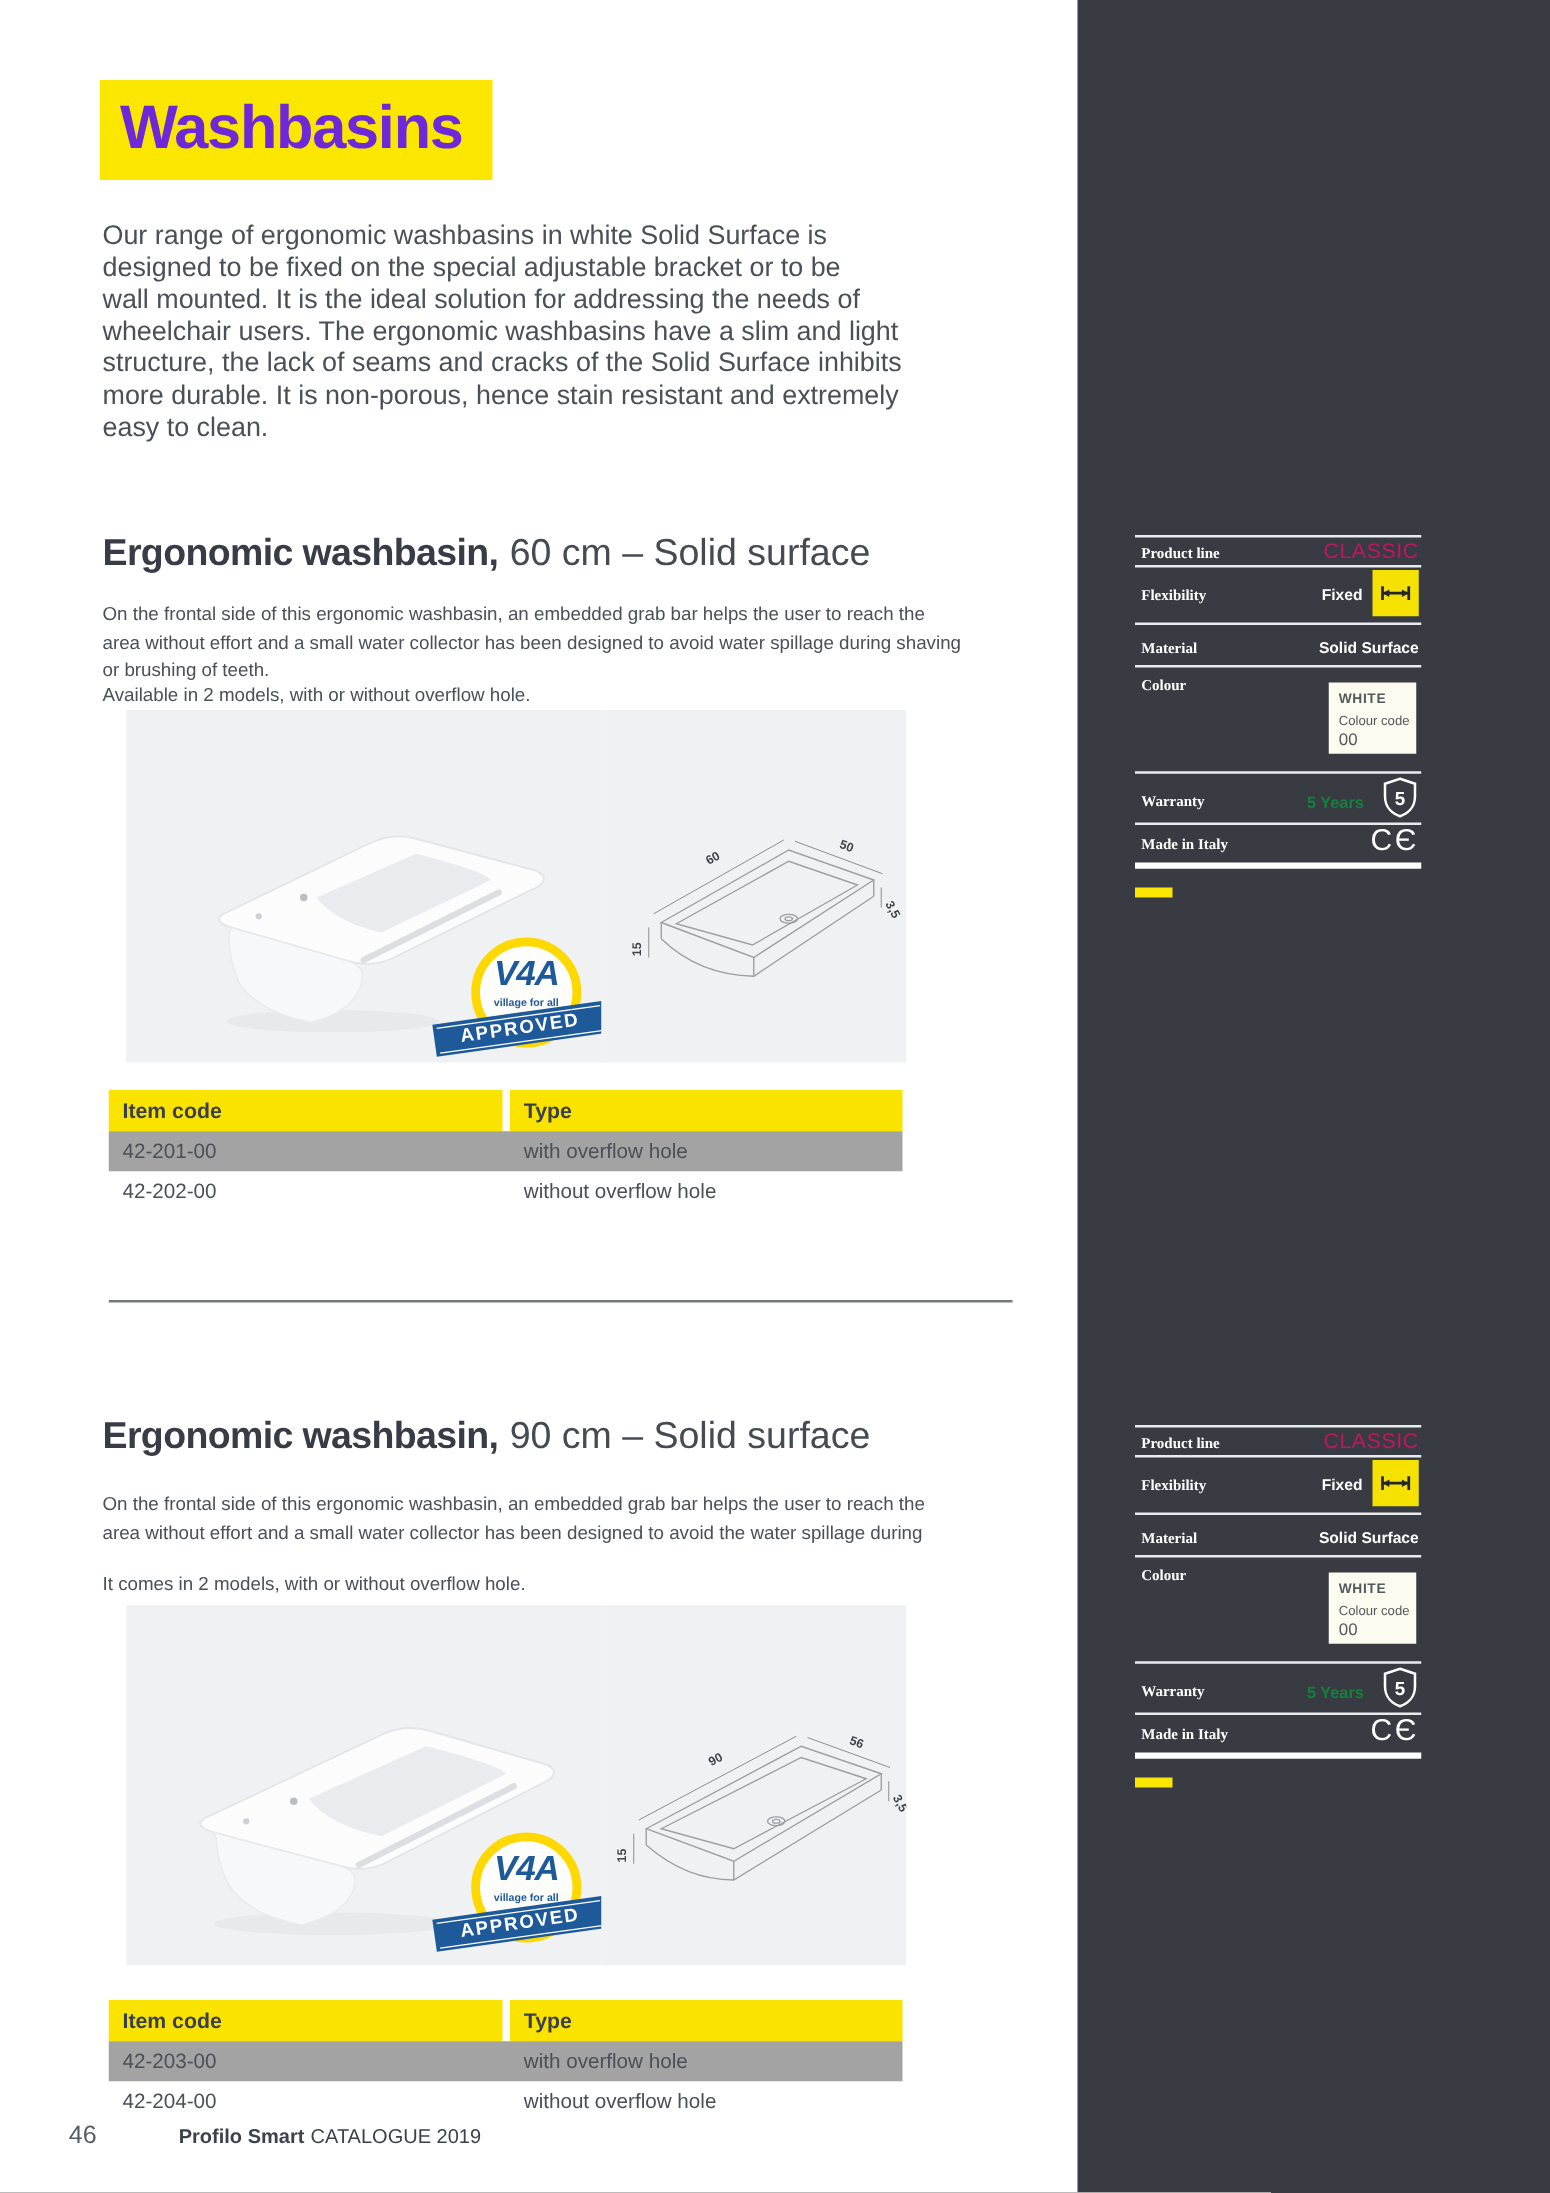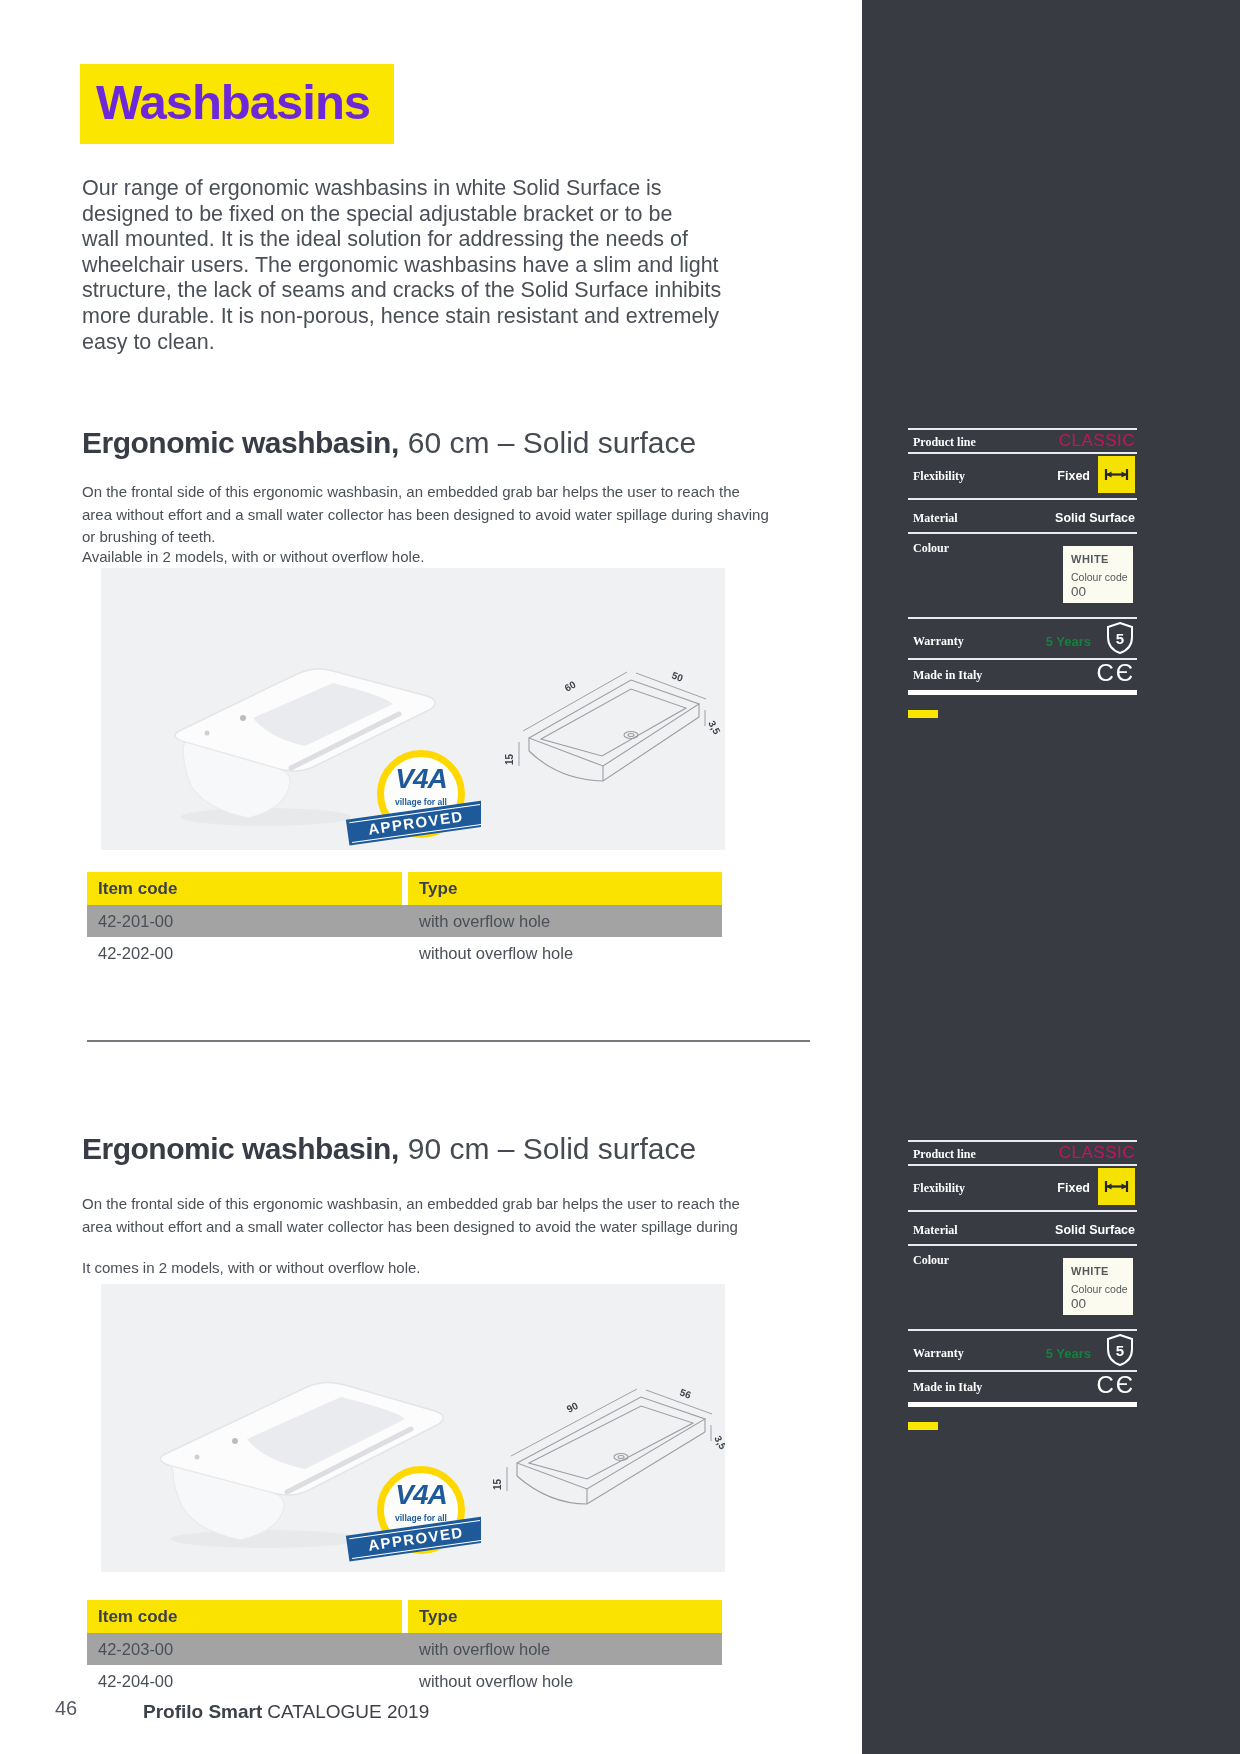--- a/index.html
+++ b/index.html
@@ -79,21 +79,21 @@
   .cb-code-label{font-size:10.5px;color:#55585c;margin-top:6px;}
   .cb-code{font-size:13.5px;color:#55585c;margin-top:1px;}
   .v-warranty{position:absolute;right:46px;top:206px;font-size:13px;font-weight:700;color:#15803d;}
   .shield{position:absolute;right:2px;top:193px;width:30px;height:34px;}
   .ce{position:absolute;right:2px;top:231px;font-size:24px;font-weight:300;color:#fff;letter-spacing:2px;}
   .tick{position:absolute;left:908px;width:30px;height:8px;background:#fbe600;}
   .tick.s1{top:710px;} .tick.s2{top:1422px;}
 
   
   .pagenum{position:absolute;left:55px;top:1697px;font-size:20px;color:#565a63;}
-  .brandline{position:absolute;left:143px;top:1701px;font-size:19px;color:#3d414b;}
+  .brandline{position:absolute;left:143px;top:1701px;font-size:16px;color:#3d414b;}
   .brand-bold{font-weight:700;} .brand-reg{font-weight:400;margin-left:5px;}
 
   .tech text{font-family:"Liberation Sans", sans-serif;}
 </style>
 </head>
 <body>
 
 <div class="page">
 
   <div class="sidebar"></div>

